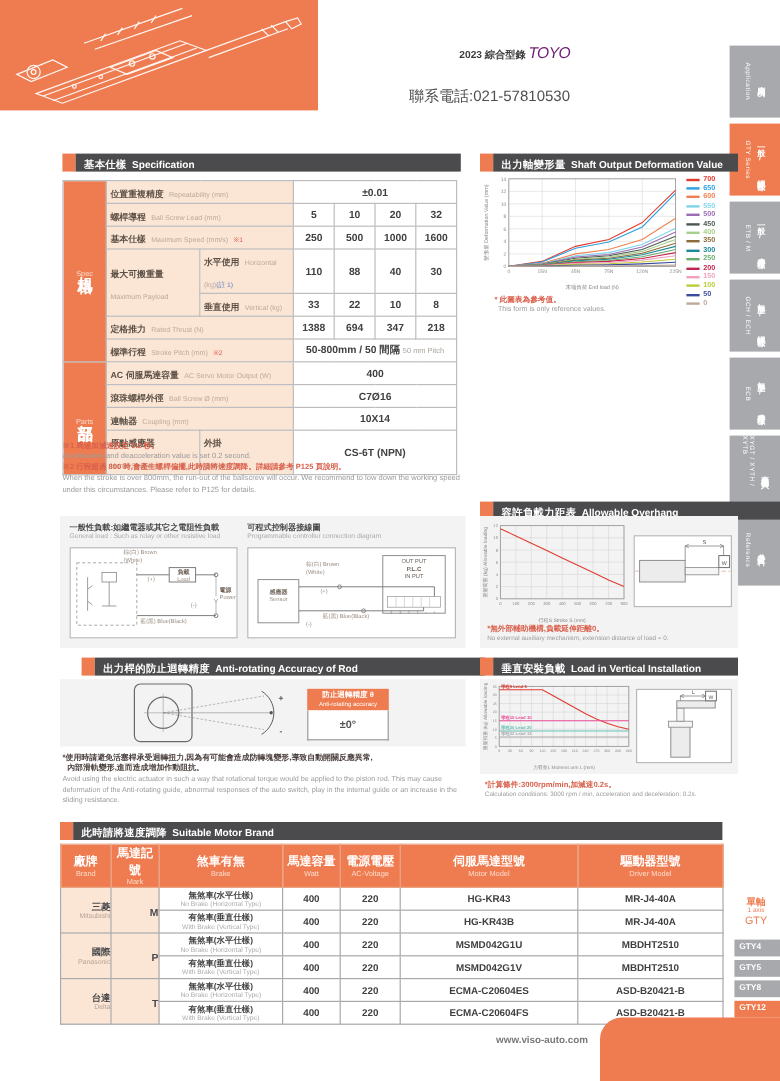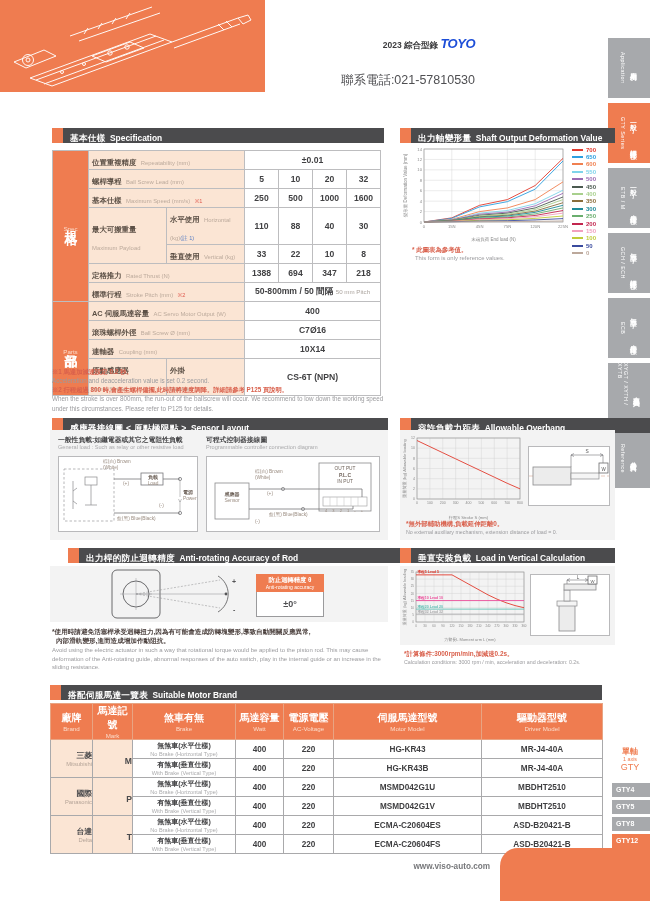--- a/index.html
+++ b/index.html
@@ -3,21 +3,21 @@
 <meta charset="utf-8">
 <style>
   * { margin:0; padding:0; box-sizing:border-box; }
   body { background:#fff; font-family:"Liberation Sans", sans-serif; }
   .page { position:relative; width:650px; height:901px; background:#fff; overflow:hidden; margin:0 auto; }
   .abs { position:absolute; }
 
   
   .hero { left:0; top:0; width:265px; height:92px; background:#EF7C50; }
   .brand-line { left:300px; top:36px; width:175px; text-align:right; font-size:8.5px; color:#3c3c3e; font-weight:bold; }
-  .toyo { font-style:italic; font-weight:bold; font-size:13px; letter-spacing:-.5px; color:#1d4ed8; }
+  .toyo { font-style:italic; font-weight:normal; font-size:13px; letter-spacing:-.5px; color:#701a75; }
   .phone { left:300px; top:72px; width:175px; text-align:right; font-size:12.5px; color:#4f4f52; }
 
   
   .side-tab { position:absolute; left:608px; width:42px; height:60px; background:#A7A9AC; color:#fff;
     display:flex; flex-direction:row; align-items:center; justify-content:center; gap:2px; cursor:pointer; }
   .side-tab.active { background:#EF7C50; }
   .vt { writing-mode:vertical-rl; }
   .vt.zh { text-orientation:upright; font-size:6.8px; font-weight:bold; letter-spacing:1px; }
   .vt.en { font-size:5.3px; letter-spacing:.5px; }
 
@@ -166,39 +166,35 @@
     </div>
 
   <div class="sec-head" style="left:52px;top:128px;width:332px">
     <span class="sq"></span>
     <span class="bar"><b>基本仕樣</b> <i>Specification</i></span>
   </div>
   <div class="sec-head" style="left:400px;top:128px;width:215px">
     <span class="sq"></span>
     <span class="bar"><b>出力軸變形量</b> <i>Shaft Output Deformation Value</i></span>
   </div>
-  <div class="sec-head" style="left:52px;top:418px;width:336px">
-    <span class="sq"></span>
-    <span class="bar"><b>感應器接線圖 &lt; 原點極限點 &gt;</b> <i>Sensor Layout</i></span>
-  </div>
   <div class="sec-head" style="left:400px;top:418px;width:250px">
     <span class="sq"></span>
     <span class="bar"><b>容許負載力距表</b> <i>Allowable Overhang</i></span>
   </div>
   <div class="sec-head" style="left:68px;top:548px;width:336px">
     <span class="sq"></span>
     <span class="bar"><b>出力桿的防止迴轉精度</b> <i>Anti-rotating Accuracy of Rod</i></span>
   </div>
   <div class="sec-head" style="left:400px;top:548px;width:215px">
     <span class="sq"></span>
-    <span class="bar"><b>垂直安裝負載</b> <i>Load in Vertical Calculation</i></span>
+    <span class="bar"><b>垂直安裝負載</b> <i>Load in Vertical Installation</i></span>
   </div>
   <div class="sec-head" style="left:50px;top:685px;width:552px">
     <span class="sq"></span>
-    <span class="bar"><b>搭配伺服馬達一覽表</b> <i>Suitable Motor Brand</i></span>
+    <span class="bar"><b>此時請將速度調降</b> <i>Suitable Motor Brand</i></span>
   </div>
 
   <table class="spec-table abs" style="left:52px;top:150px">
     <colgroup>
         <col style="width:36px">
         <col style="width:78px">
         <col style="width:78px">
         <col style="width:34px">
         <col style="width:34px">
         <col style="width:34px">

